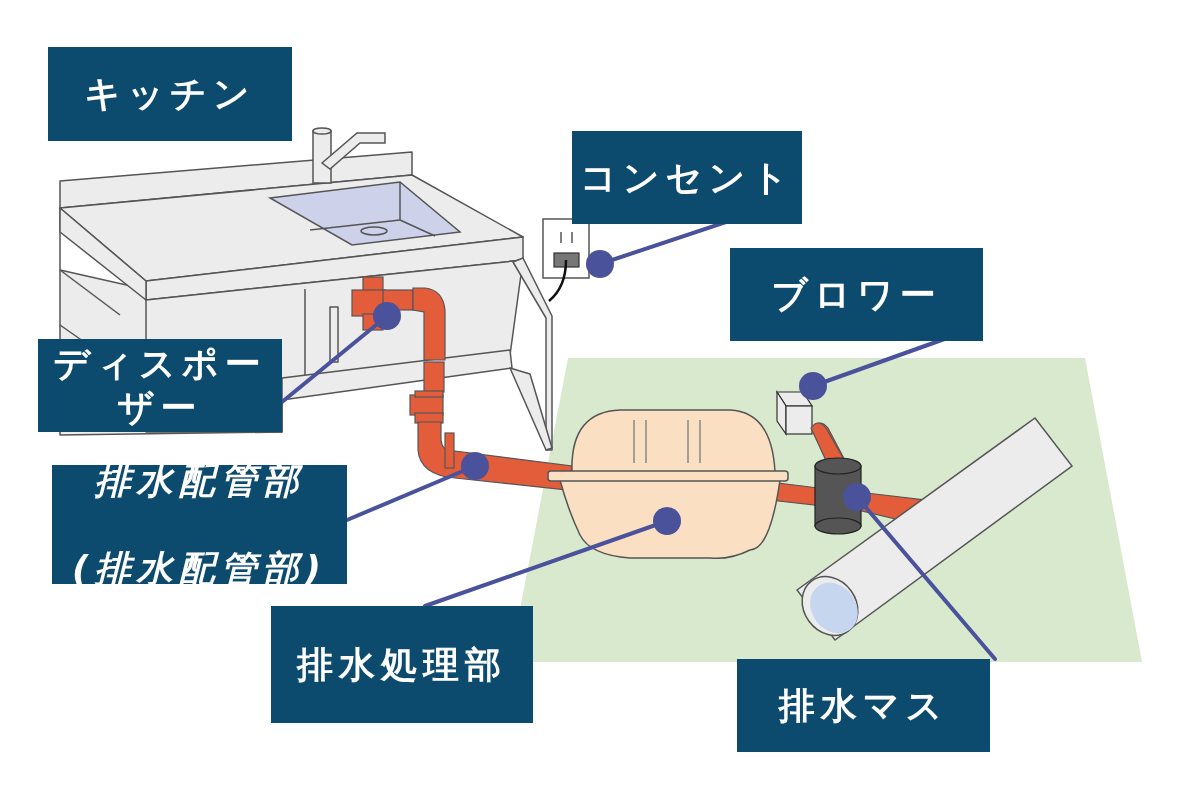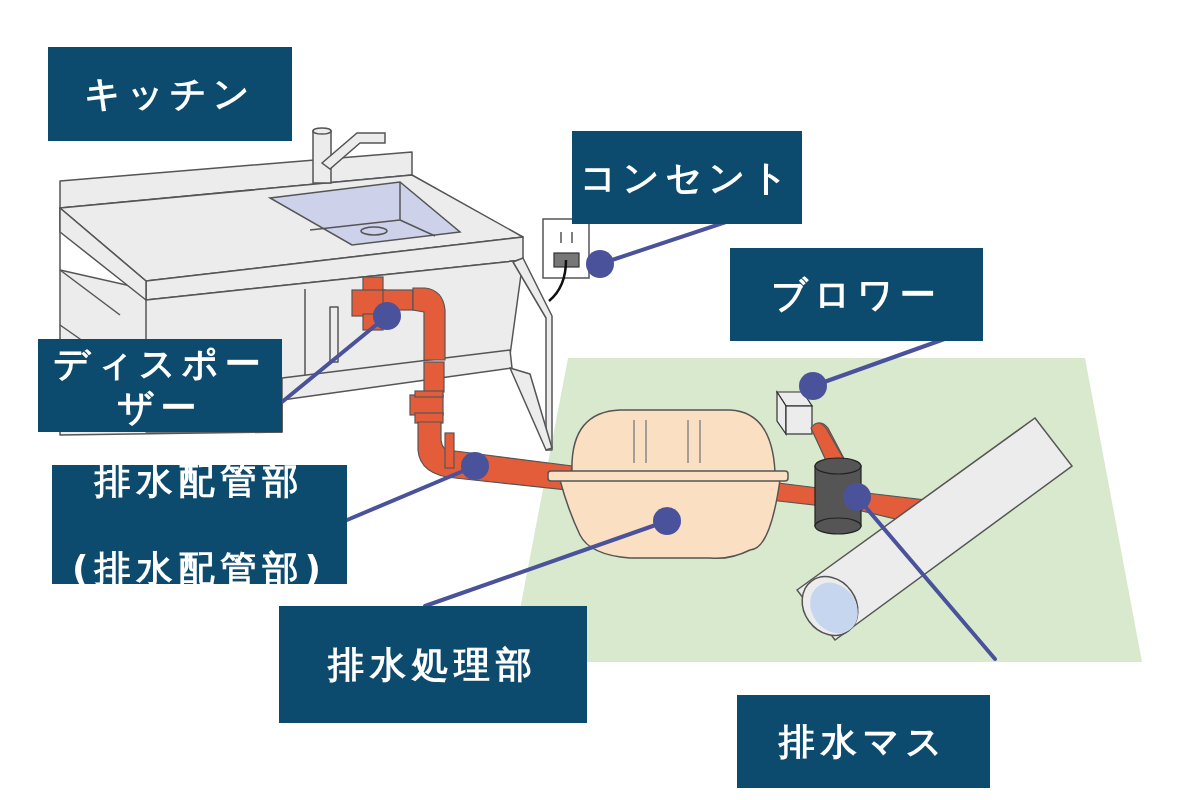--- a/index.html
+++ b/index.html
@@ -14,23 +14,23 @@
       font-weight: bold;
       font-size: 36px;
       letter-spacing: 6px;
       line-height: 44px;
       white-space: pre-line;
     }
     #lbl-kitchen   { left: 48px;  top: 47px;  width: 244px; height: 94px; }
     #lbl-outlet    { left: 572px; top: 131px; width: 230px; height: 93px; }
     #lbl-blower    { left: 730px; top: 248px; width: 253px; height: 93px; }
     #lbl-disposer  { left: 38px;  top: 339px; width: 244px; height: 93px; }
-    #lbl-pipe      { left: 52px;  top: 465px; width: 295px; height: 119px; }
-    #lbl-tank      { left: 279px; top: 606px; width: 308px; height: 117px; }
-    #lbl-mass      { left: 737px; top: 659px; width: 253px; height: 93px; margin-top: 36px; }
+    #lbl-pipe      { left: 52px;  top: 465px; width: 295px; height: 119px; font-style: italic; }
+    #lbl-tank      { left: 271px; top: 606px; width: 262px; height: 117px; }
+    #lbl-mass      { left: 737px; top: 659px; width: 253px; height: 93px; }
     .label span { display: block; }
   </style>
 </head>
 <body>
 
 <svg id="scene" viewBox="0 0 1200 800" xmlns="http://www.w3.org/2000/svg">
 
   <polygon points="568,358 1085,358 1142,662 510,662" fill="#d9e9cd"></polygon>
 
   <g stroke="#555" stroke-width="1.5" fill="#ececec" stroke-linejoin="round">

